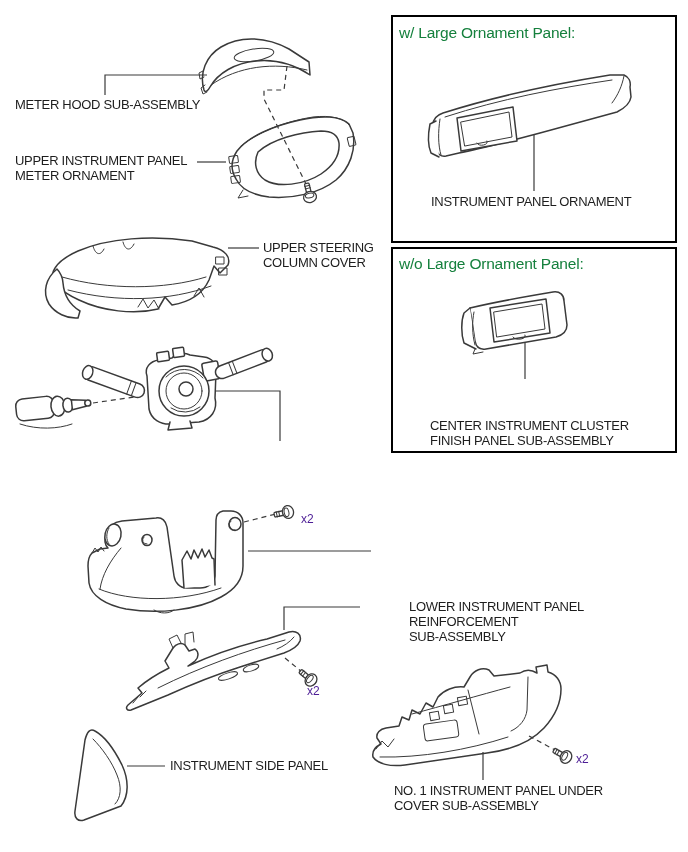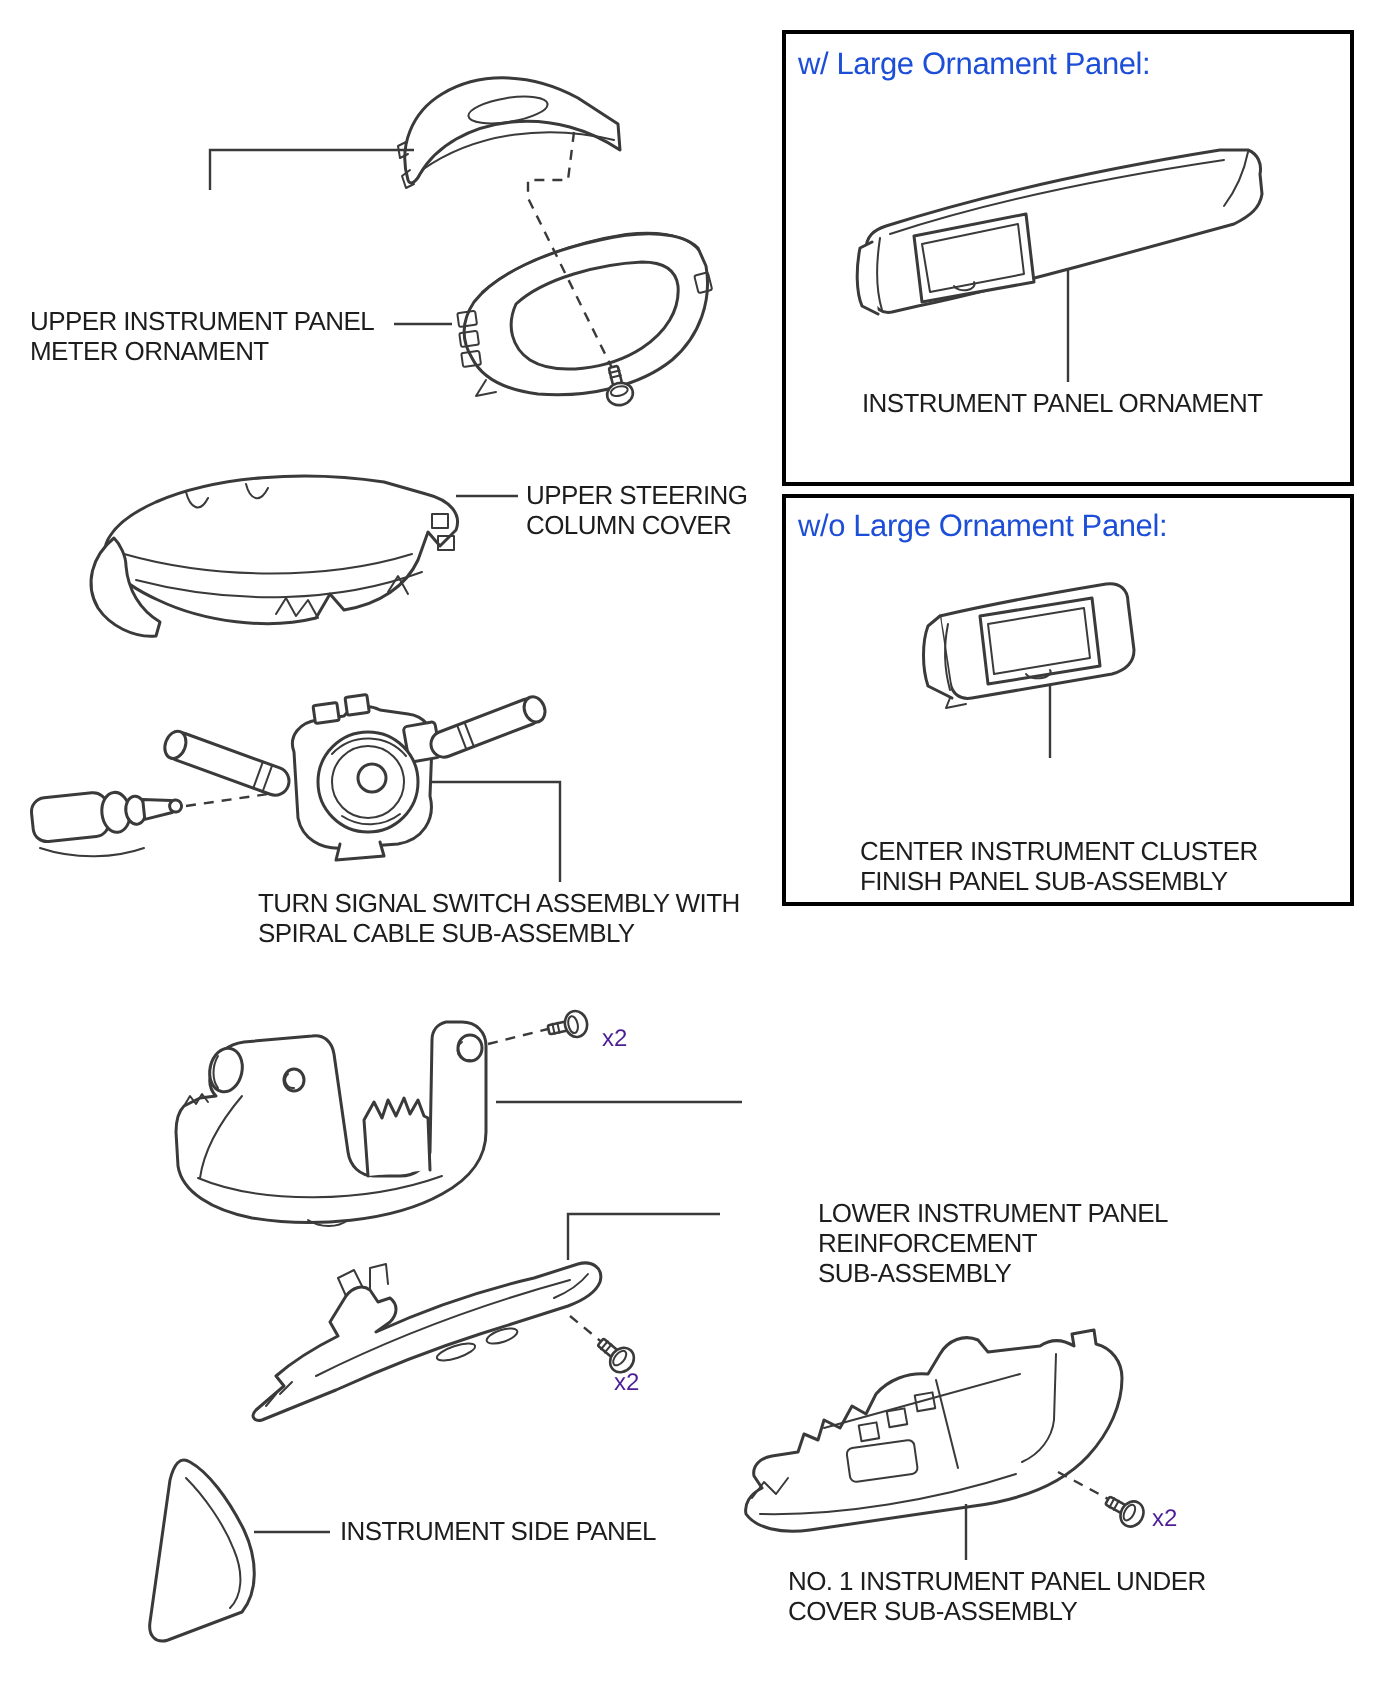--- a/index.html
+++ b/index.html
@@ -1,21 +1,21 @@
 <!DOCTYPE html>
 <html><head>
 <meta charset="utf-8">
 <style>
   html,body{margin:0;padding:0;background:#fff;}
   .canvas{position:relative;width:688px;height:852px;background:#fff;overflow:hidden;
           font-family:"Liberation Sans",sans-serif;}
   .panel{position:absolute;border:2px solid #000;background:transparent;box-sizing:border-box;}
   #box-with{left:391px;top:15px;width:286px;height:228px;}
   #box-without{left:391px;top:247px;width:286px;height:206px;}
-  .panel-header{position:absolute;font-size:15.5px;color:#1d4ed8;letter-spacing:-0.2px;}
+  .panel-header{position:absolute;font-size:15.5px;color:#15803d;letter-spacing:-0.2px;}
   #hdr-with{left:399px;top:24px;}
   #hdr-without{left:399px;top:255px;}
   .lbl{position:absolute;font-size:13px;line-height:15px;color:#1d1d1d;
        letter-spacing:-0.3px;white-space:pre-line;}
   #lbl-meter-hood{left:15px;top:97px;}
   #lbl-upper-ornament{left:15px;top:153px;}
   #lbl-upper-steering{left:263px;top:240px;}
   #lbl-turn-signal{left:129px;top:444px;}
   #lbl-lower-steering{left:377px;top:543px;}
   #lbl-reinforcement{left:365px;top:599px;margin-left:44px;}
@@ -195,26 +195,25 @@
 
     <use href="#screw" transform="translate(310,197) rotate(76)"></use>
     <use href="#screw" transform="translate(288,512) rotate(-12)"></use>
     <use href="#screw" transform="translate(311,680) rotate(40)"></use>
     <use href="#screw" transform="translate(566,757) rotate(29)"></use>
   </svg>
 
   <div class="panel-header" id="hdr-with">w/ Large Ornament Panel:</div>
   <div class="panel-header" id="hdr-without">w/o Large Ornament Panel:</div>
 
+  <div class="lbl" id="lbl-meter-hood">METER HOOD SUB-ASSEMBLY</div>
   <div class="lbl" id="lbl-upper-ornament">UPPER INSTRUMENT PANEL
 METER ORNAMENT</div>
   <div class="lbl" id="lbl-upper-steering">UPPER STEERING
 COLUMN COVER</div>
-  <div class="lbl" id="lbl-turn-signal">TURN SIGNAL SWITCH ASSEMBLY WITH
-SPIRAL CABLE SUB-ASSEMBLY</div>
   <div class="lbl" id="lbl-reinforcement">LOWER INSTRUMENT PANEL REINFORCEMENT
 SUB-ASSEMBLY</div>
   <div class="lbl" id="lbl-side-panel">INSTRUMENT SIDE PANEL</div>
   <div class="lbl" id="lbl-under-cover">NO. 1 INSTRUMENT PANEL UNDER
 COVER SUB-ASSEMBLY</div>
   <div class="lbl" id="lbl-panel-ornament">INSTRUMENT PANEL ORNAMENT</div>
   <div class="lbl" id="lbl-center-cluster">CENTER INSTRUMENT CLUSTER
 FINISH PANEL SUB-ASSEMBLY</div>
 
   <div class="qty" id="qty-lower">x2</div>

